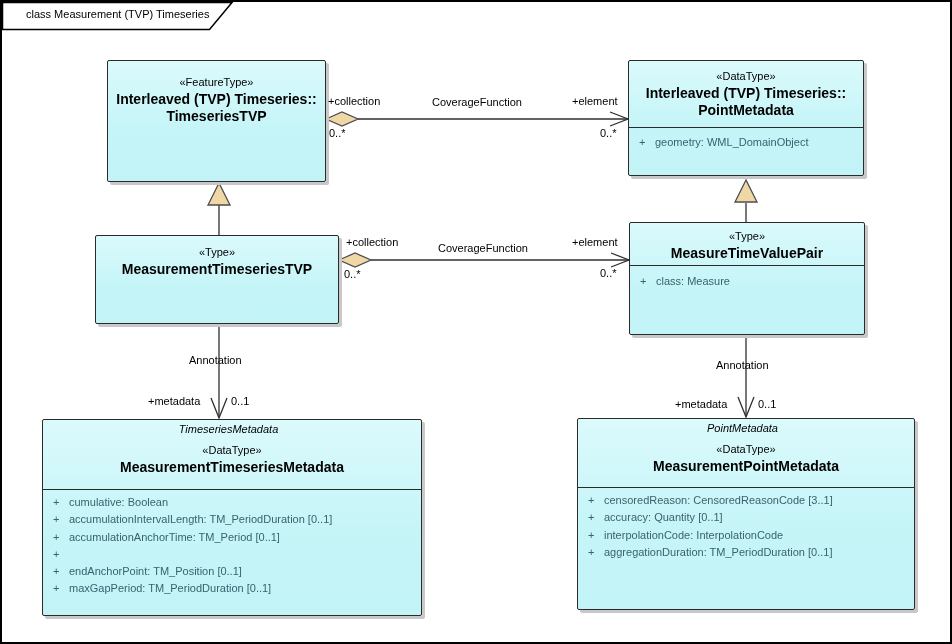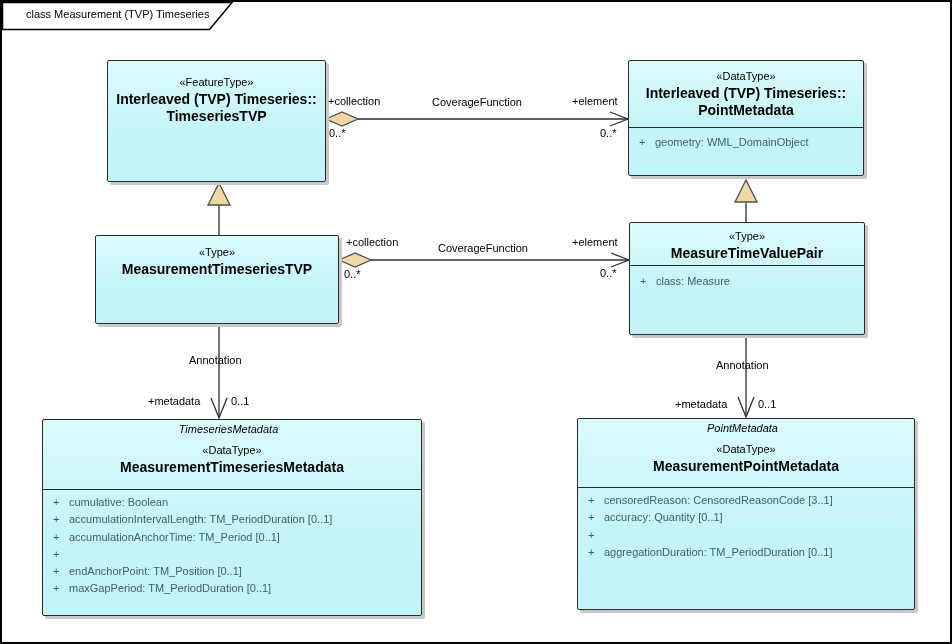--- a/index.html
+++ b/index.html
@@ -176,20 +176,21 @@
       <div class="attr-row">
         <span class="attr-vis">+</span>
         <span>censoredReason: CensoredReasonCode [3..1]</span>
       </div>
       <div class="attr-row">
         <span class="attr-vis">+</span>
         <span>accuracy: Quantity [0..1]</span>
       </div>
       <div class="attr-row">
         <span class="attr-vis">+</span>
+        <span>interpolationCode: InterpolationCode</span>
       </div>
       <div class="attr-row">
         <span class="attr-vis">+</span>
         <span>aggregationDuration: TM_PeriodDuration [0..1]</span>
       </div>
     </div>
   </div>
 
   <div class="conn-label" style="left:326px; top:93px;">+collection</div>
   <div class="conn-label" style="left:430px; top:94px;">CoverageFunction</div>

